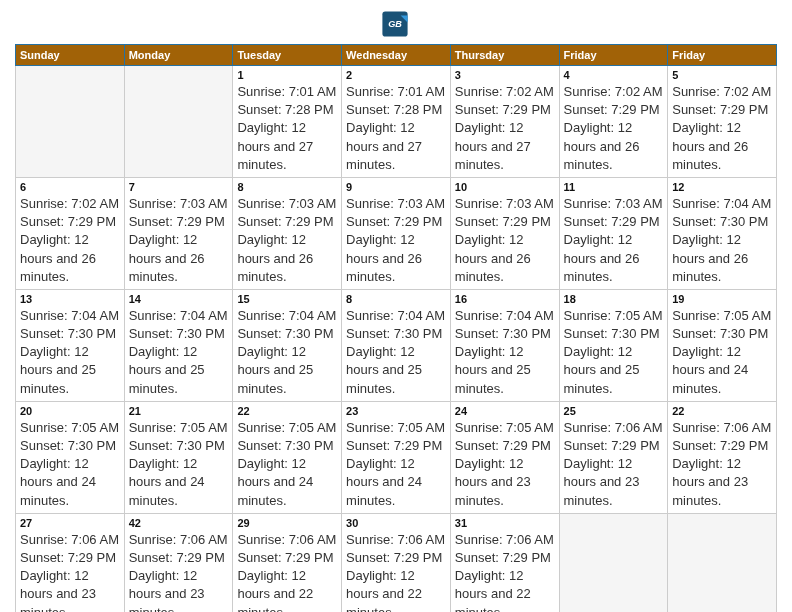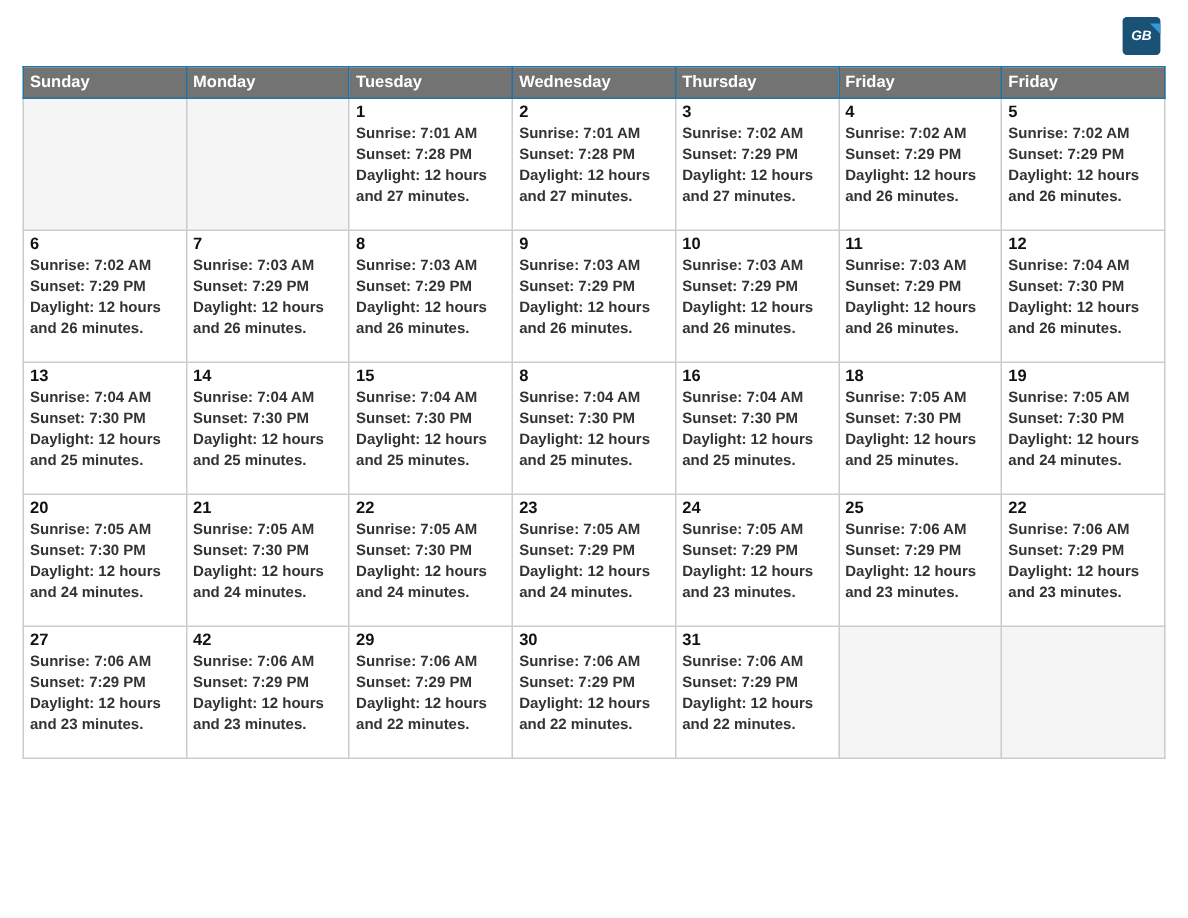--- a/index.html
+++ b/index.html
@@ -10,21 +10,21 @@
       background: #fff;
       overflow: hidden;
     }
     .page {
       width: 792px;
       height: 612px;
       padding: 10px 15px;
     }
     .header {
       display: flex;
-      justify-content: flex-end;
+      justify-content: center;
       align-items: flex-start;
       margin-bottom: 6px;
       font-style: italic;
     }
     .logo {
       display: flex;
       align-items: center;
       gap: 0;
     }
     .logo-text {
@@ -53,21 +53,21 @@
       font-size: 14px;
       color: #333;
       font-weight: normal;
     }
     .calendar {
       width: 100%;
       border-collapse: collapse;
       table-layout: fixed;
     }
     .calendar th {
-      background-color: #737373;
+      background-color: #a16207;
       color: white;
       font-size: 11px;
       font-weight: bold;
       padding: 4px 4px;
       text-align: left;
       border: 1px solid #2471a3;
     }
     .calendar td {
       vertical-align: top;
       border: 1px solid #ccc;
@@ -81,24 +81,23 @@
       background: #f5f5f5;
     }
     .day-number {
       font-size: 11px;
       font-weight: bold;
       color: #111;
       display: block;
       margin-bottom: 2px;
     }
     .day-info {
-      font-size: 10px;
+      font-size: 13px;
       line-height: 1.4;
       color: #333;
-      font-weight: bold;
     }
   </style>
 </head>
 <body>
 
 <div class="page">
   <div class="header">
     <div class="logo">
       <svg class="logo-icon" viewBox="0 0 40 40">
         <rect x="2" y="2" width="36" height="36" rx="4" fill="#1a5276"></rect>

